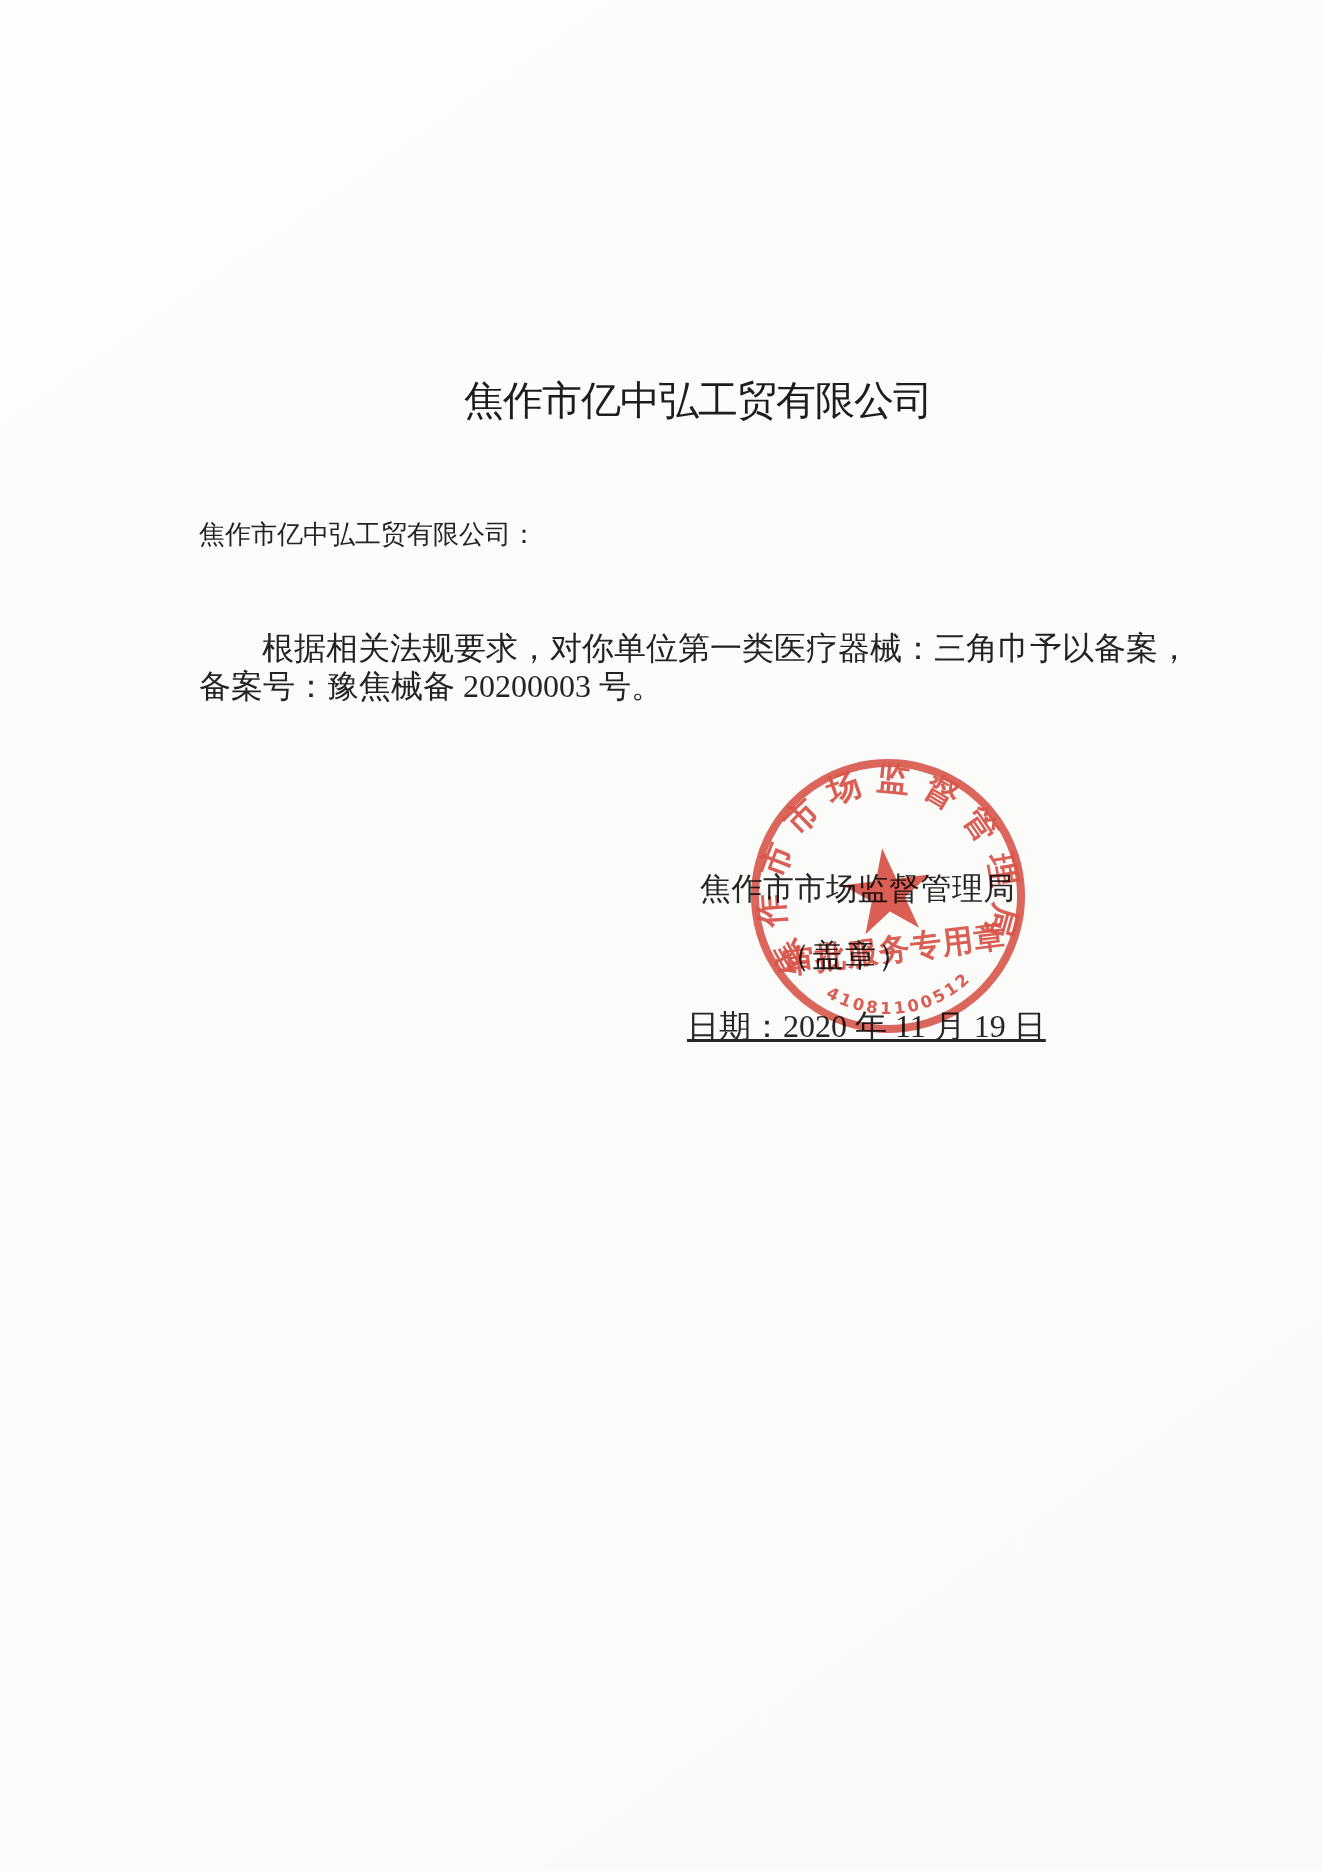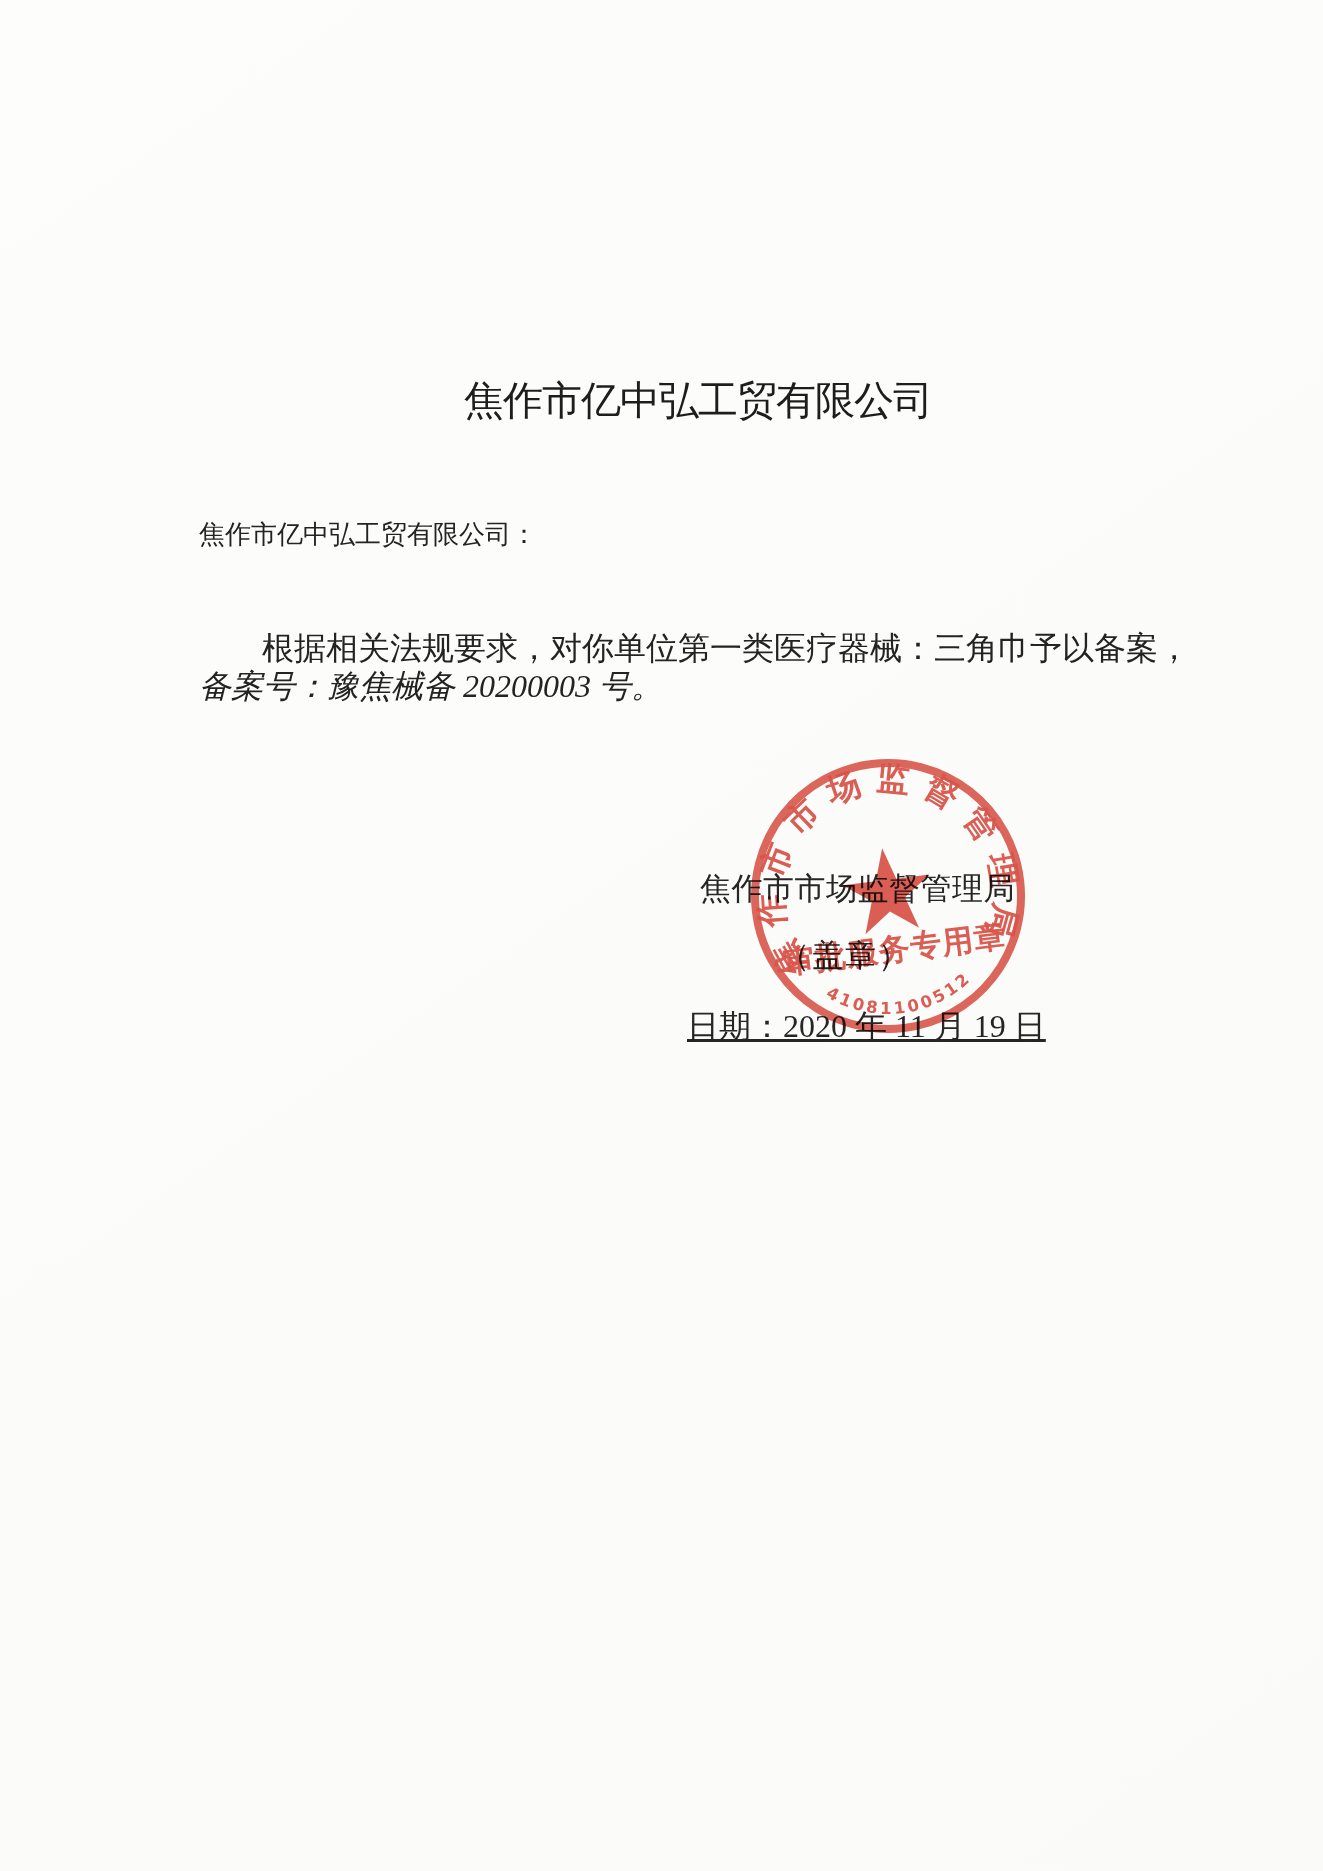--- a/index.html
+++ b/index.html
@@ -40,21 +40,20 @@
     top: 595px;
     font-size: 32px;
     color: #232323;
     margin-top: 32px;
   }
   .body-line2 {
     left: 199px;
     top: 665px;
     font-size: 32px;
     color: #232323;
-    font-style: italic;
   }
   .issuer-name {
     left: 700px;
     top: 868px;
     font-size: 31px;
     letter-spacing: 0.5px;
     color: #262626;
     mix-blend-mode: multiply;
   }
   .seal-caption {

